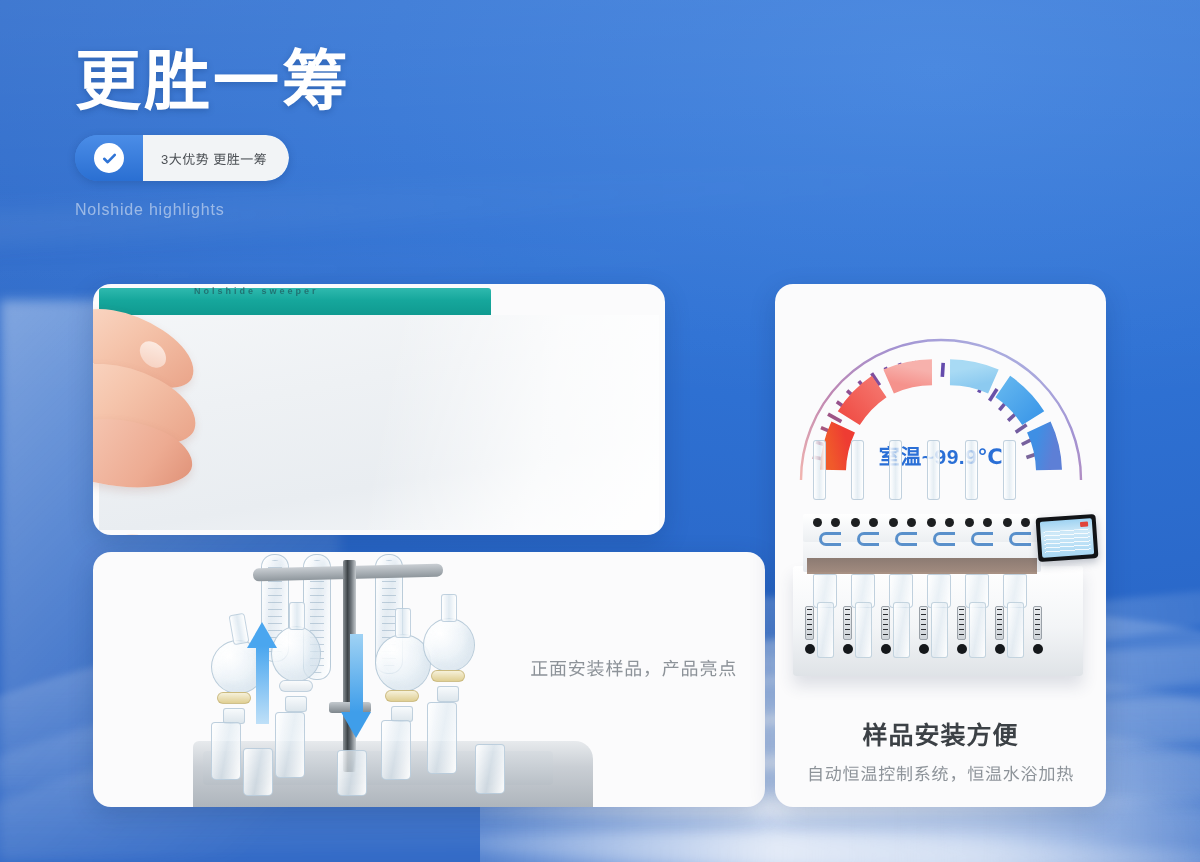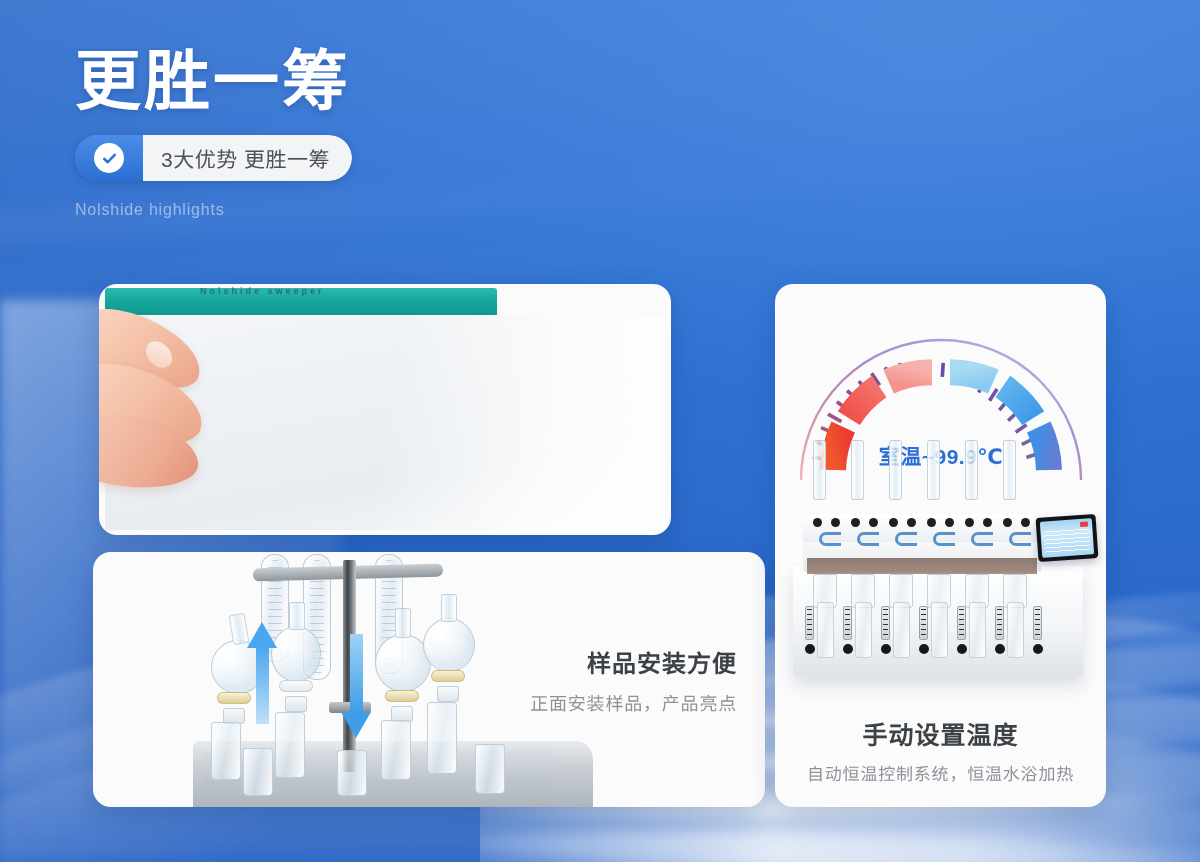--- a/index.html
+++ b/index.html
@@ -85,35 +85,35 @@
     background:linear-gradient(180deg,#4b8de7,#2a6fd2);
   }
   .check-circle {
     width:30px; height:30px; border-radius:50%; background:#ffffff;
     display:flex; align-items:center; justify-content:center;
   }
   .check-circle svg { display:block; }
   .badge-text {
     display:flex; align-items:center; padding:0 22px 0 18px;
     background:#f2f4f6; border-radius:0 23px 23px 0;
-    font-size:21px; font-weight:400; color:#4d5156; letter-spacing:.5px;
+    font-size:13px; font-weight:400; color:#4d5156; letter-spacing:.5px;
     white-space:nowrap;
   }
   .subtitle {
     margin-top:20px; font-size:16px; letter-spacing:.8px;
     color:rgba(214,226,243,.62);
   }
 
   
   .card {
     position:absolute; background:#fbfbfc; border-radius:18px;
     box-shadow:0 8px 26px rgba(12,40,90,.20);
     overflow:hidden;
   }
-  #card-flow  { left:99px;  top:284px; width:572px; height:251px; }
+  #card-flow  { left:93px;  top:284px; width:572px; height:251px; }
   #card-mount { left:93px;  top:552px; width:672px; height:255px; }
   #card-bath  { left:775px; top:284px; width:331px; height:523px; }
 
   .card-inner { position:absolute; inset:0; }
 
   .card-copy { position:absolute; text-align:right; }
   .copy-title {
     font-size:24px; font-weight:700; color:#3c4146; letter-spacing:1px;
     text-shadow:0 1px 0 rgba(255,255,255,.6);
   }
@@ -451,21 +451,20 @@
       <div class="head"></div>
       <div class="shaft"></div>
     </div>
     <div class="arrow down" style="left:248px; top:82px; height:104px;">
       <div class="shaft"></div>
       <div class="head"></div>
     </div>
   </div>
 
   <div class="card-copy" style="right:28px; top:92px;">
-    <div class="copy-title">样品安装方便</div>
     <div class="copy-sub">正面安装样品，产品亮点</div>
   </div>
 </div>
 
 <div class="card" id="card-bath">
 
   <div class="gauge">
     <svg width="296" height="166" viewBox="0 0 296 166" aria-hidden="true">
       <defs>
         <linearGradient id="gOuter" x1="0" y1="1" x2="1" y2="0">
@@ -647,16 +646,16 @@
     <div class="lowknob" style="left:168px;"></div>
     <div class="lowknob" style="left:206px;"></div>
     <div class="lowknob" style="left:244px;"></div>
 
     <div class="screen">
       <div class="lcd"></div>
     </div>
   </div>
 
   <div class="card-copy-bottom">
-    <div class="copy-title">手动设置温度</div>
+    <div class="copy-title">样品安装方便</div>
     <div class="copy-sub">自动恒温控制系统，恒温水浴加热</div>
   </div>
 </div>
 
 </body></html>

